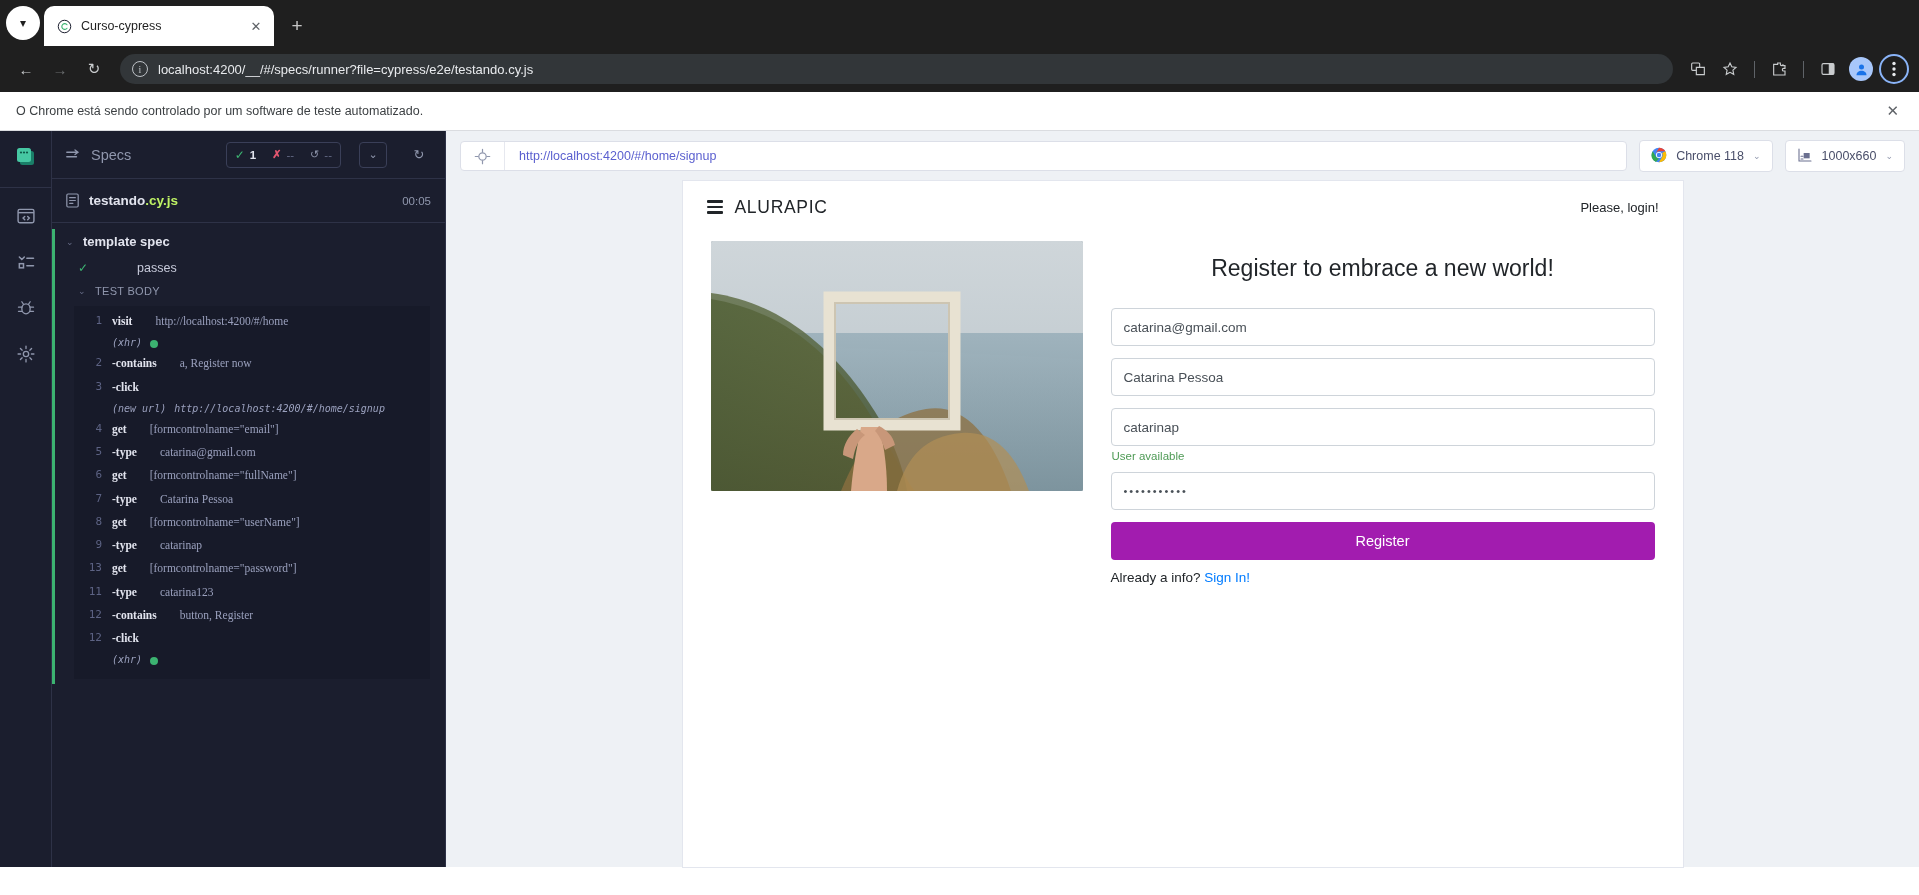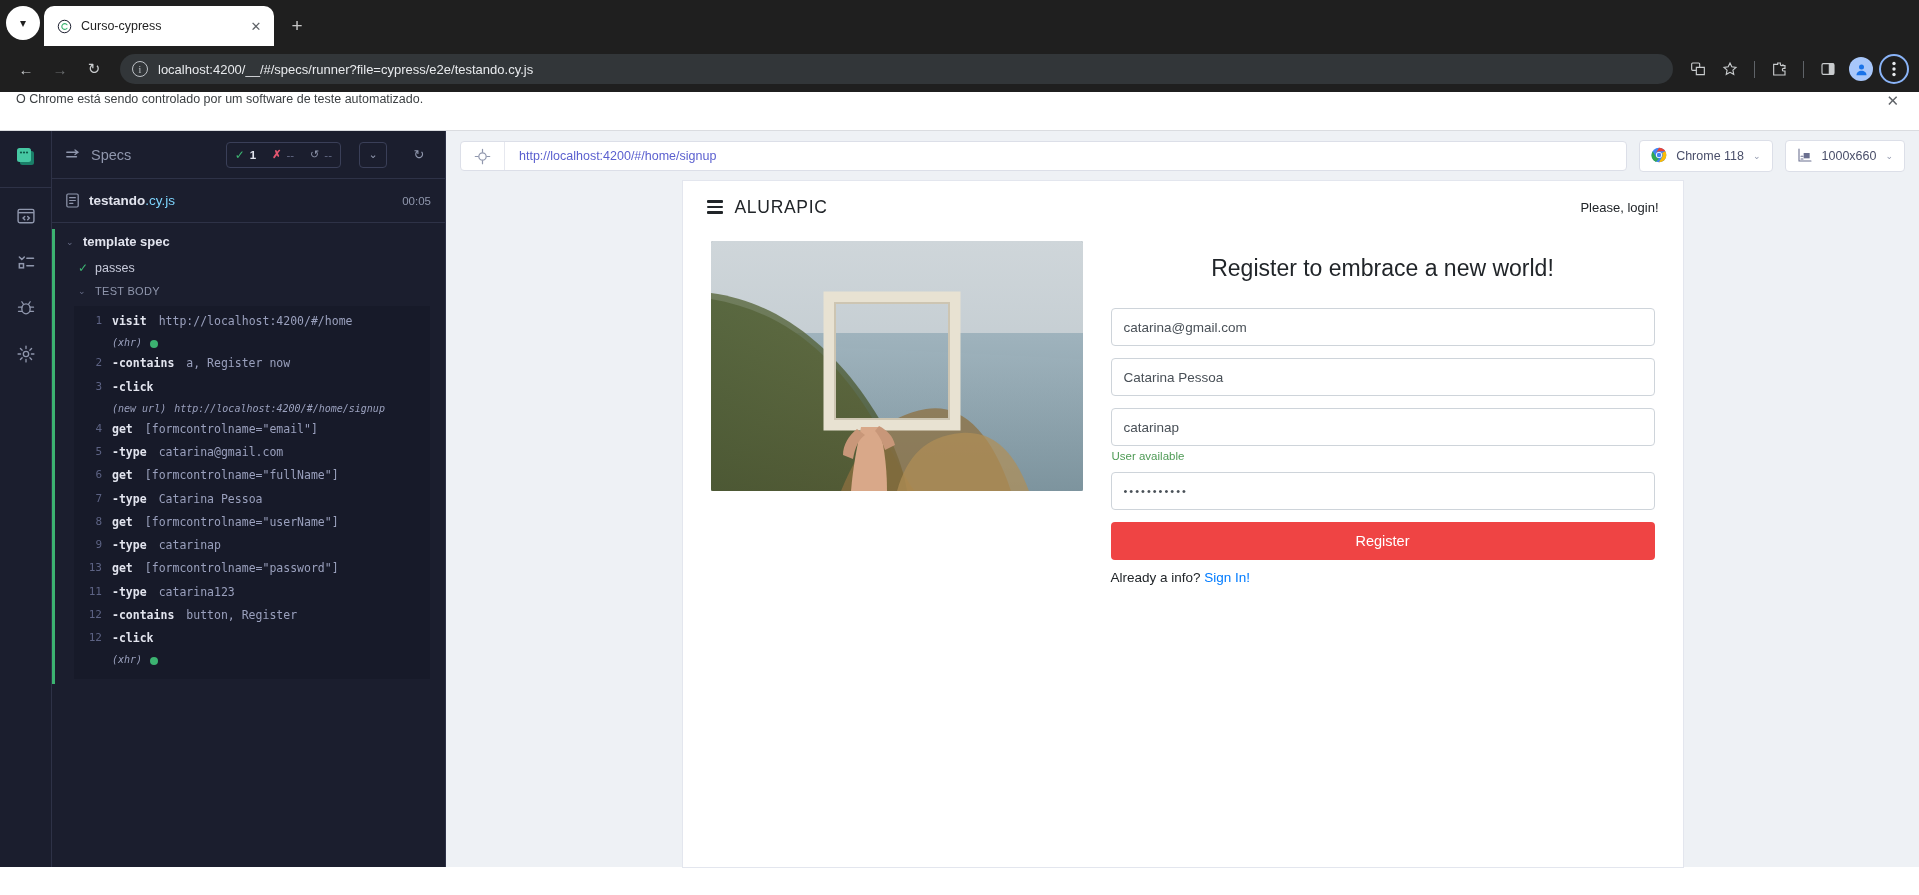--- a/index.html
+++ b/index.html
@@ -72,21 +72,21 @@
     display: flex; align-items: center; justify-content: center; margin: 0 4px;
   }
   .menu-btn {
     width: 30px; height: 30px; border-radius: 50%; border: 2px solid #8ab4f8;
     display: flex; align-items: center; justify-content: center; color: #e8eaed;
     font-size: 14px; letter-spacing: 0; line-height: 0.6;
   }
 
   .infobar {
     height: 39px; background: #fff; border-bottom: 1px solid #dadce0;
-    display: flex; padding: 0 16px;
+    display: flex; align-items: center; padding: 0 16px;
     font-size: 12.5px; color: #3c4043;
   }
   .infobar .ib-text { flex: 1; }
   .infobar .ib-close { color: #5f6368; font-size: 15px; padding: 0 4px; }
 
   
   .runner { display: flex; height: 736px; background: #1b1e2e; }
 
   .rail {
     width: 52px; background: #1b1e2e; border-right: 1px solid #2e3247;
@@ -133,51 +133,51 @@
     width: 28px; height: 26px; display: flex; align-items: center;
     justify-content: center; color: #9097ad; font-size: 13px; margin-left: 8px;
   }
 
   .spec-file {
     height: 44px; display: flex; align-items: center; padding: 0 14px;
     gap: 10px; border-bottom: 1px solid #2e3247;
   }
   .spec-file .file-ic { color: #9097ad; font-size: 13px; display: flex; }
   .spec-file .fname { font-size: 13.5px; color: #e2e4ee; font-weight: bold; flex: 1; }
-  .spec-file .fname .ext { color: #7dd3fc; font-weight: normal; }
+  .spec-file .fname .ext { color: #bef264; font-weight: bold; }
   .spec-file .dur { font-size: 11.5px; color: #9097ad; }
 
   .tree { flex: 1; overflow: hidden; position: relative; padding-top: 4px; }
   .green-bar {
     position: absolute; left: 0; top: 6px; width: 3px; height: 455px;
     background: #3cb371;
   }
   .row { display: flex; align-items: center; gap: 7px; }
   .suite { padding: 7px 0 7px 14px; }
   .suite .chev { color: #656b86; font-size: 9px; width: 10px; }
   .suite .nm { color: #e2e4ee; font-size: 13px; font-weight: bold; }
   .test { padding: 5px 0 5px 26px; }
-  .test .nm { color: #c8cbdb; font-size: 12.5px; }
+  .test .nm { color: #c8cbdb; font-size: 12.5px; margin-left: 42px; }
   .tbody-row { padding: 5px 0 5px 26px; }
   .tbody-row .chev { color: #656b86; font-size: 9px; width: 10px; }
   .tbody-row .nm { color: #9097ad; font-size: 11px; letter-spacing: .3px; }
 
   .cmds {
     margin: 4px 0 0 22px; background: #171a29; padding: 4px 0 10px 0;
     width: 356px;
   }
   .cmd {
     display: flex; align-items: flex-start; padding: 3px 8px 3px 0;
     font-family: "DejaVu Sans Mono", monospace; font-size: 11.5px; line-height: 1.5;
   }
   .cmd .num {
     width: 38px; text-align: right; color: #5d6384; flex: 0 0 38px;
     padding-right: 10px; font-size: 11px;
   }
-  .cmd .body { flex: 1; display: flex; gap: 12px; flex-wrap: wrap; }
+  .cmd .body { flex: 1; display: flex; gap: 23px; flex-wrap: wrap; font-family: Liberation Serif, serif; }
   .cmd .kw { color: #e2e4ee; font-weight: bold; white-space: pre; }
   .cmd .arg { color: #9aa0bd; white-space: pre-wrap; word-break: break-all; }
   .logline {
     display: flex; align-items: flex-start; padding: 2px 8px 2px 0;
     font-family: "DejaVu Sans Mono", monospace; font-size: 10px;
     font-style: italic; line-height: 1.5;
   }
   .logline .num { width: 38px; flex: 0 0 38px; }
   .logline .lbl { color: #9aa0bd; flex: 0 0 auto; margin-right: 8px; }
   .logline .dot {
@@ -237,21 +237,21 @@
   }
   .fld {
     width: 100%; height: 38px; border: 1px solid #ced4da; border-radius: 4px;
     padding: 0 12px; font-size: 13.5px; color: #495057; margin-bottom: 12px;
     font-family: "Liberation Sans", sans-serif; background: #fff; display: flex;
     align-items: center;
   }
   .helper { font-size: 11.5px; color: #4e9a55; margin: -8px 0 10px 1px; }
   .pw-dots { letter-spacing: 2px; font-size: 11px; color: #495057; }
   .btn-register {
-    width: 100%; height: 38px; background: #ef4444; border: 0; border-radius: 4px;
+    width: 100%; height: 38px; background: #a21caf; border: 0; border-radius: 4px;
     color: #fff; font-size: 14.5px; font-family: "Liberation Sans", sans-serif;
     margin-bottom: 10px;
   }
   .already { font-size: 13.5px; color: #212529; }
   .already a { color: #007bff; text-decoration: none; }
 </style>
 </head>
 <body>
 
 <div class="tabstrip">

